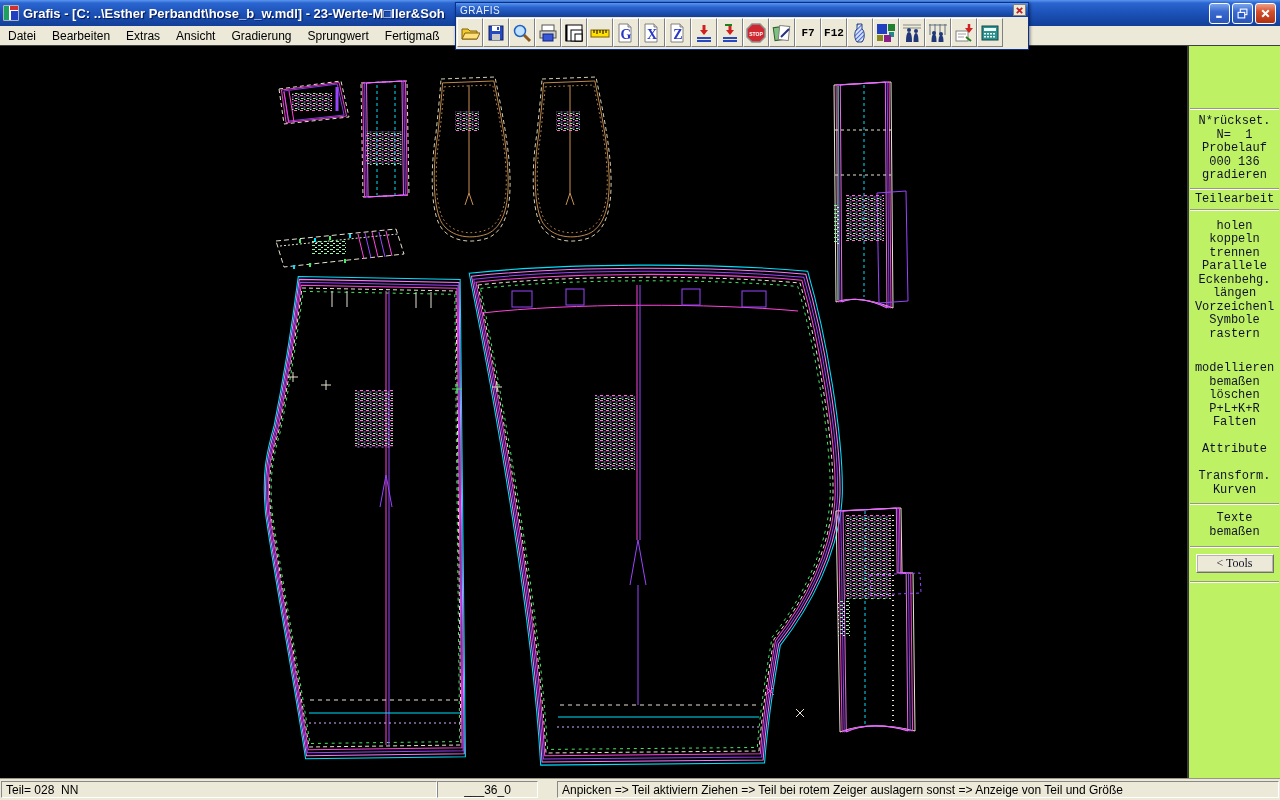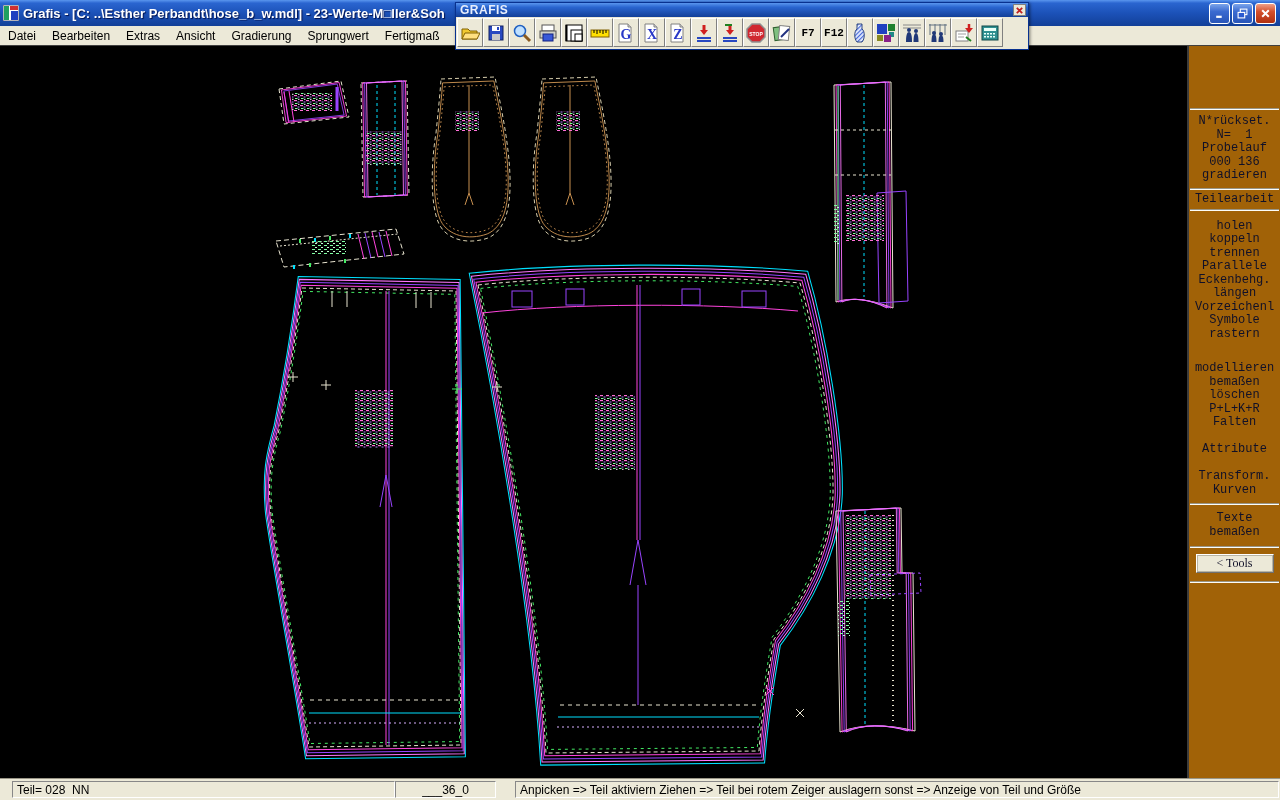--- a/index.html
+++ b/index.html
@@ -22,58 +22,58 @@
   
   .menubar{position:absolute;left:0;top:26px;width:1280px;height:19px;background:#ece9d8;
     border-bottom:1px solid #404040;display:flex;align-items:center;font-size:12px;color:#000;z-index:4}
   .menu-item{padding:18px 8px;white-space:nowrap;cursor:default}
 
   
   .gtool{position:absolute;left:455px;top:2px;width:572px;height:46px;z-index:20;
     border:1px solid #08318f;background:#ece9d8;box-shadow:1px 1px 3px rgba(0,0,0,.5)}
   .gtool-cap{height:14px;background:linear-gradient(180deg,#5a96ee,#2a65d0 30%,#123f98);
     display:flex;align-items:center;justify-content:space-between;padding:0 2px}
-  .gtool-title{color:#e8eefc;font-size:12px;font-weight:bold;letter-spacing:.5px;padding-left:2px}
+  .gtool-title{color:#e8eefc;font-size:10px;font-weight:normal;letter-spacing:.5px;padding-left:2px}
   .gtool-x{width:13px;height:12px;background:#ece9d8;border:1px solid #808080;display:flex;
     align-items:center;justify-content:center;padding:0;cursor:default}
   .gtool-body{display:flex;align-items:center;padding:1px 1px}
   .tbtn{width:26px;height:29px;background:#ece9d8;border:1px solid;border-color:#fff #808080 #808080 #fff;
     display:flex;align-items:center;justify-content:center;padding:0;margin:0;cursor:default}
   .tbtn svg{width:20px;height:20px;display:block}
   .tbtn.txt{font-size:11px;font-weight:bold;color:#000;font-family:Liberation Mono, monospace}
 
   
   #cv{position:absolute;left:0;top:45px;width:1188px;height:733px;background:#000}
   #cv svg{display:block}
   .pc{fill:none}
   .c-mag{stroke:#ff44dd}.c-mag2{stroke:#ff77ff}.c-pur{stroke:#9944ff}.c-cyan{stroke:#00e0ff}
   .c-white{stroke:#e8e4d0}.c-green{stroke:#44ee66}.c-tan{stroke:#c89050}
   .d2{stroke-dasharray:3,3}
 
   
-  .sidebar{position:absolute;left:1187px;top:45px;width:93px;height:733px;background:#a16207;
+  .sidebar{position:absolute;left:1187px;top:45px;width:93px;height:733px;background:#bef264;
     border-left:2px solid #3c3c3c;box-sizing:border-box;z-index:3}
   .sb-space{height:62px}
   .sb-sep{height:0;border-top:1px solid #9a9687;border-bottom:1px solid #fdfdf8;margin:1px 1px}
   .sb-item{font-family:"Liberation Mono",monospace;font-size:12px;line-height:13.5px;
     text-align:center;white-space:pre;color:#101028;cursor:default}
   .sb-title{line-height:17px}
   .sb-grp{padding:0}
   .pad4{padding:4px 0}.pad8{padding:8px 0}.pad6{padding:6px 0}
   .mt13{margin-top:13px}.mt14{margin-top:14px}.mt6{margin-top:6px}.mt8{margin-top:8px}
   .tools-btn{display:block;margin:6px auto 0 auto;width:78px;height:19px;background:#ece9d8;
     border:1px solid;border-color:#fff #707070 #707070 #fff;box-shadow:0 0 0 1px #b8b4a4 inset;
     font-family:Liberation Serif, serif;font-size:12px;color:#101028;cursor:default}
 
   
   .statusbar{position:absolute;left:0;top:778px;width:1280px;height:22px;background:#ece9d8;
     border-top:1px solid #9a9687;box-sizing:border-box;display:flex;align-items:center;z-index:3}
   .sp{height:17px;border:1px solid;border-color:#888 #fff #fff #888;display:flex;align-items:center;
     font-size:12px;color:#000;white-space:pre;box-sizing:border-box;overflow:hidden}
-  .sp1{width:383px;margin-left:12px;padding-left:4px}
+  .sp1{width:436px;margin-left:1px;padding-left:4px}
   .sp2{width:101px;margin-left:0;justify-content:center}
   .sp3{flex:1;margin:0 1px 0 19px;padding-left:4px}
 </style>
 </head>
 <body>
 
 <div class="titlebar">
   <svg class="app-icon" viewBox="0 0 16 16">
     <rect x="0" y="0" width="16" height="16" fill="#fff" stroke="#667"></rect>
     <rect x="1" y="1" width="5" height="14" fill="#20a060"></rect>

